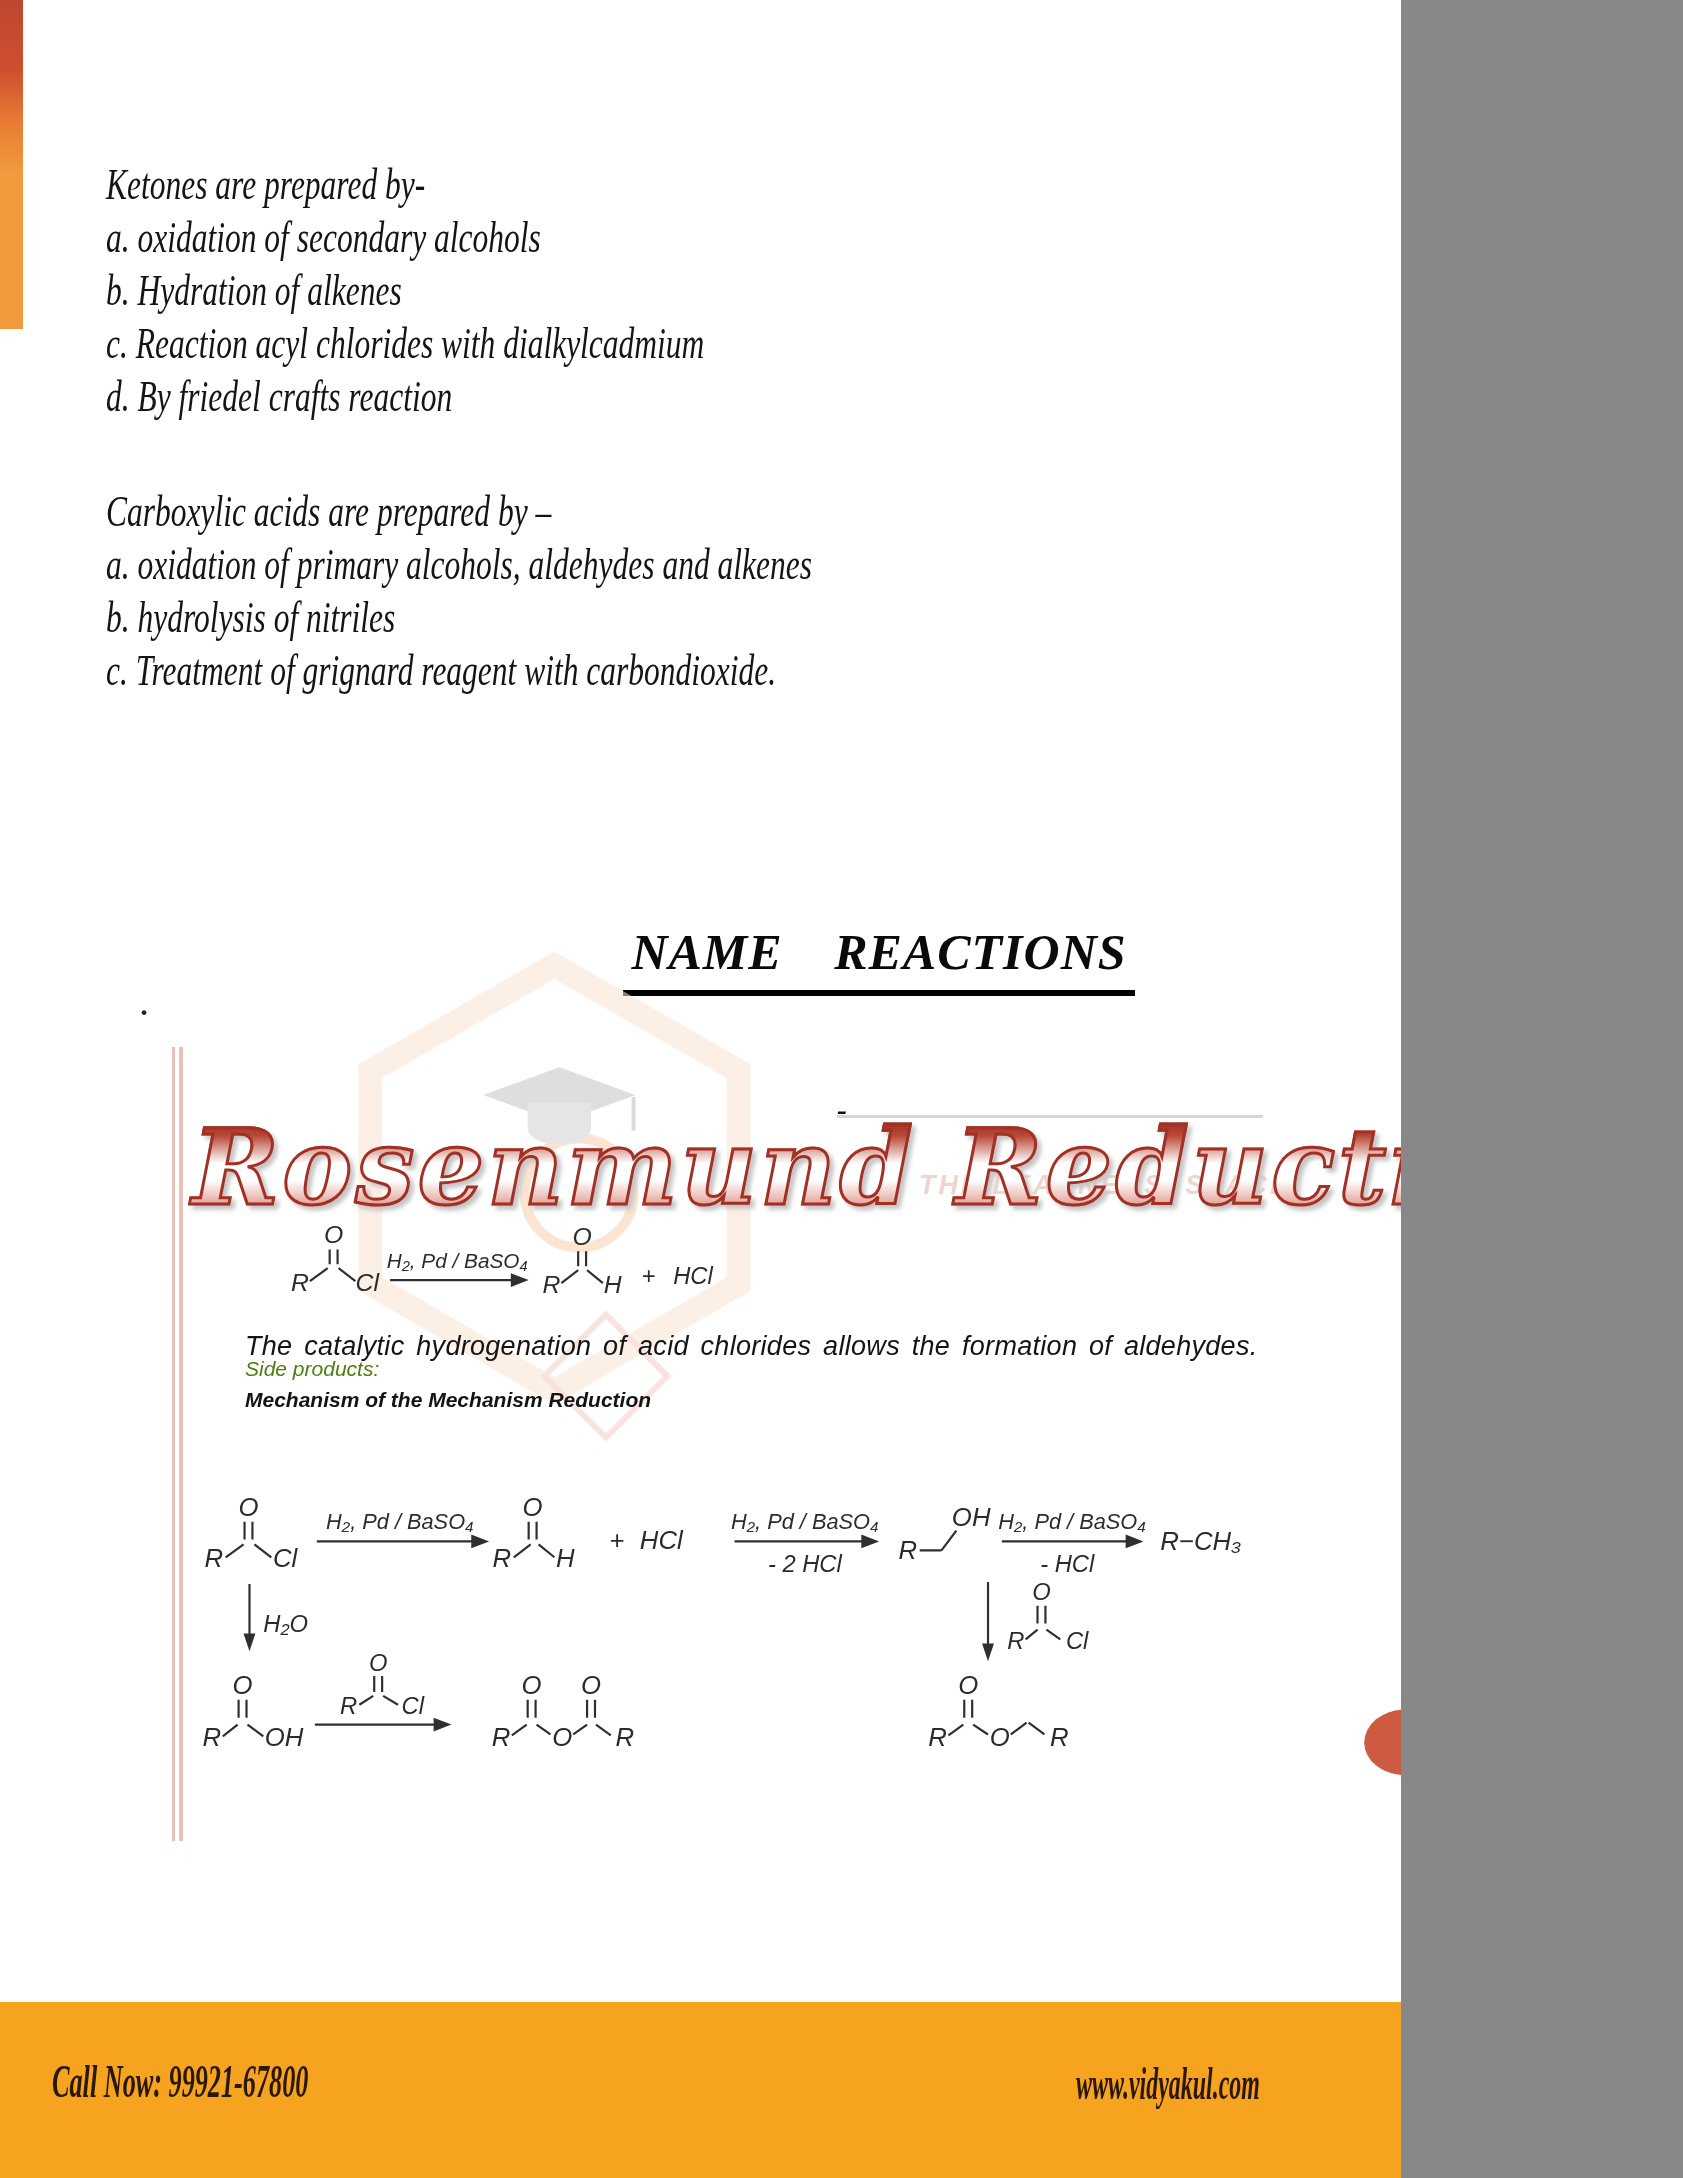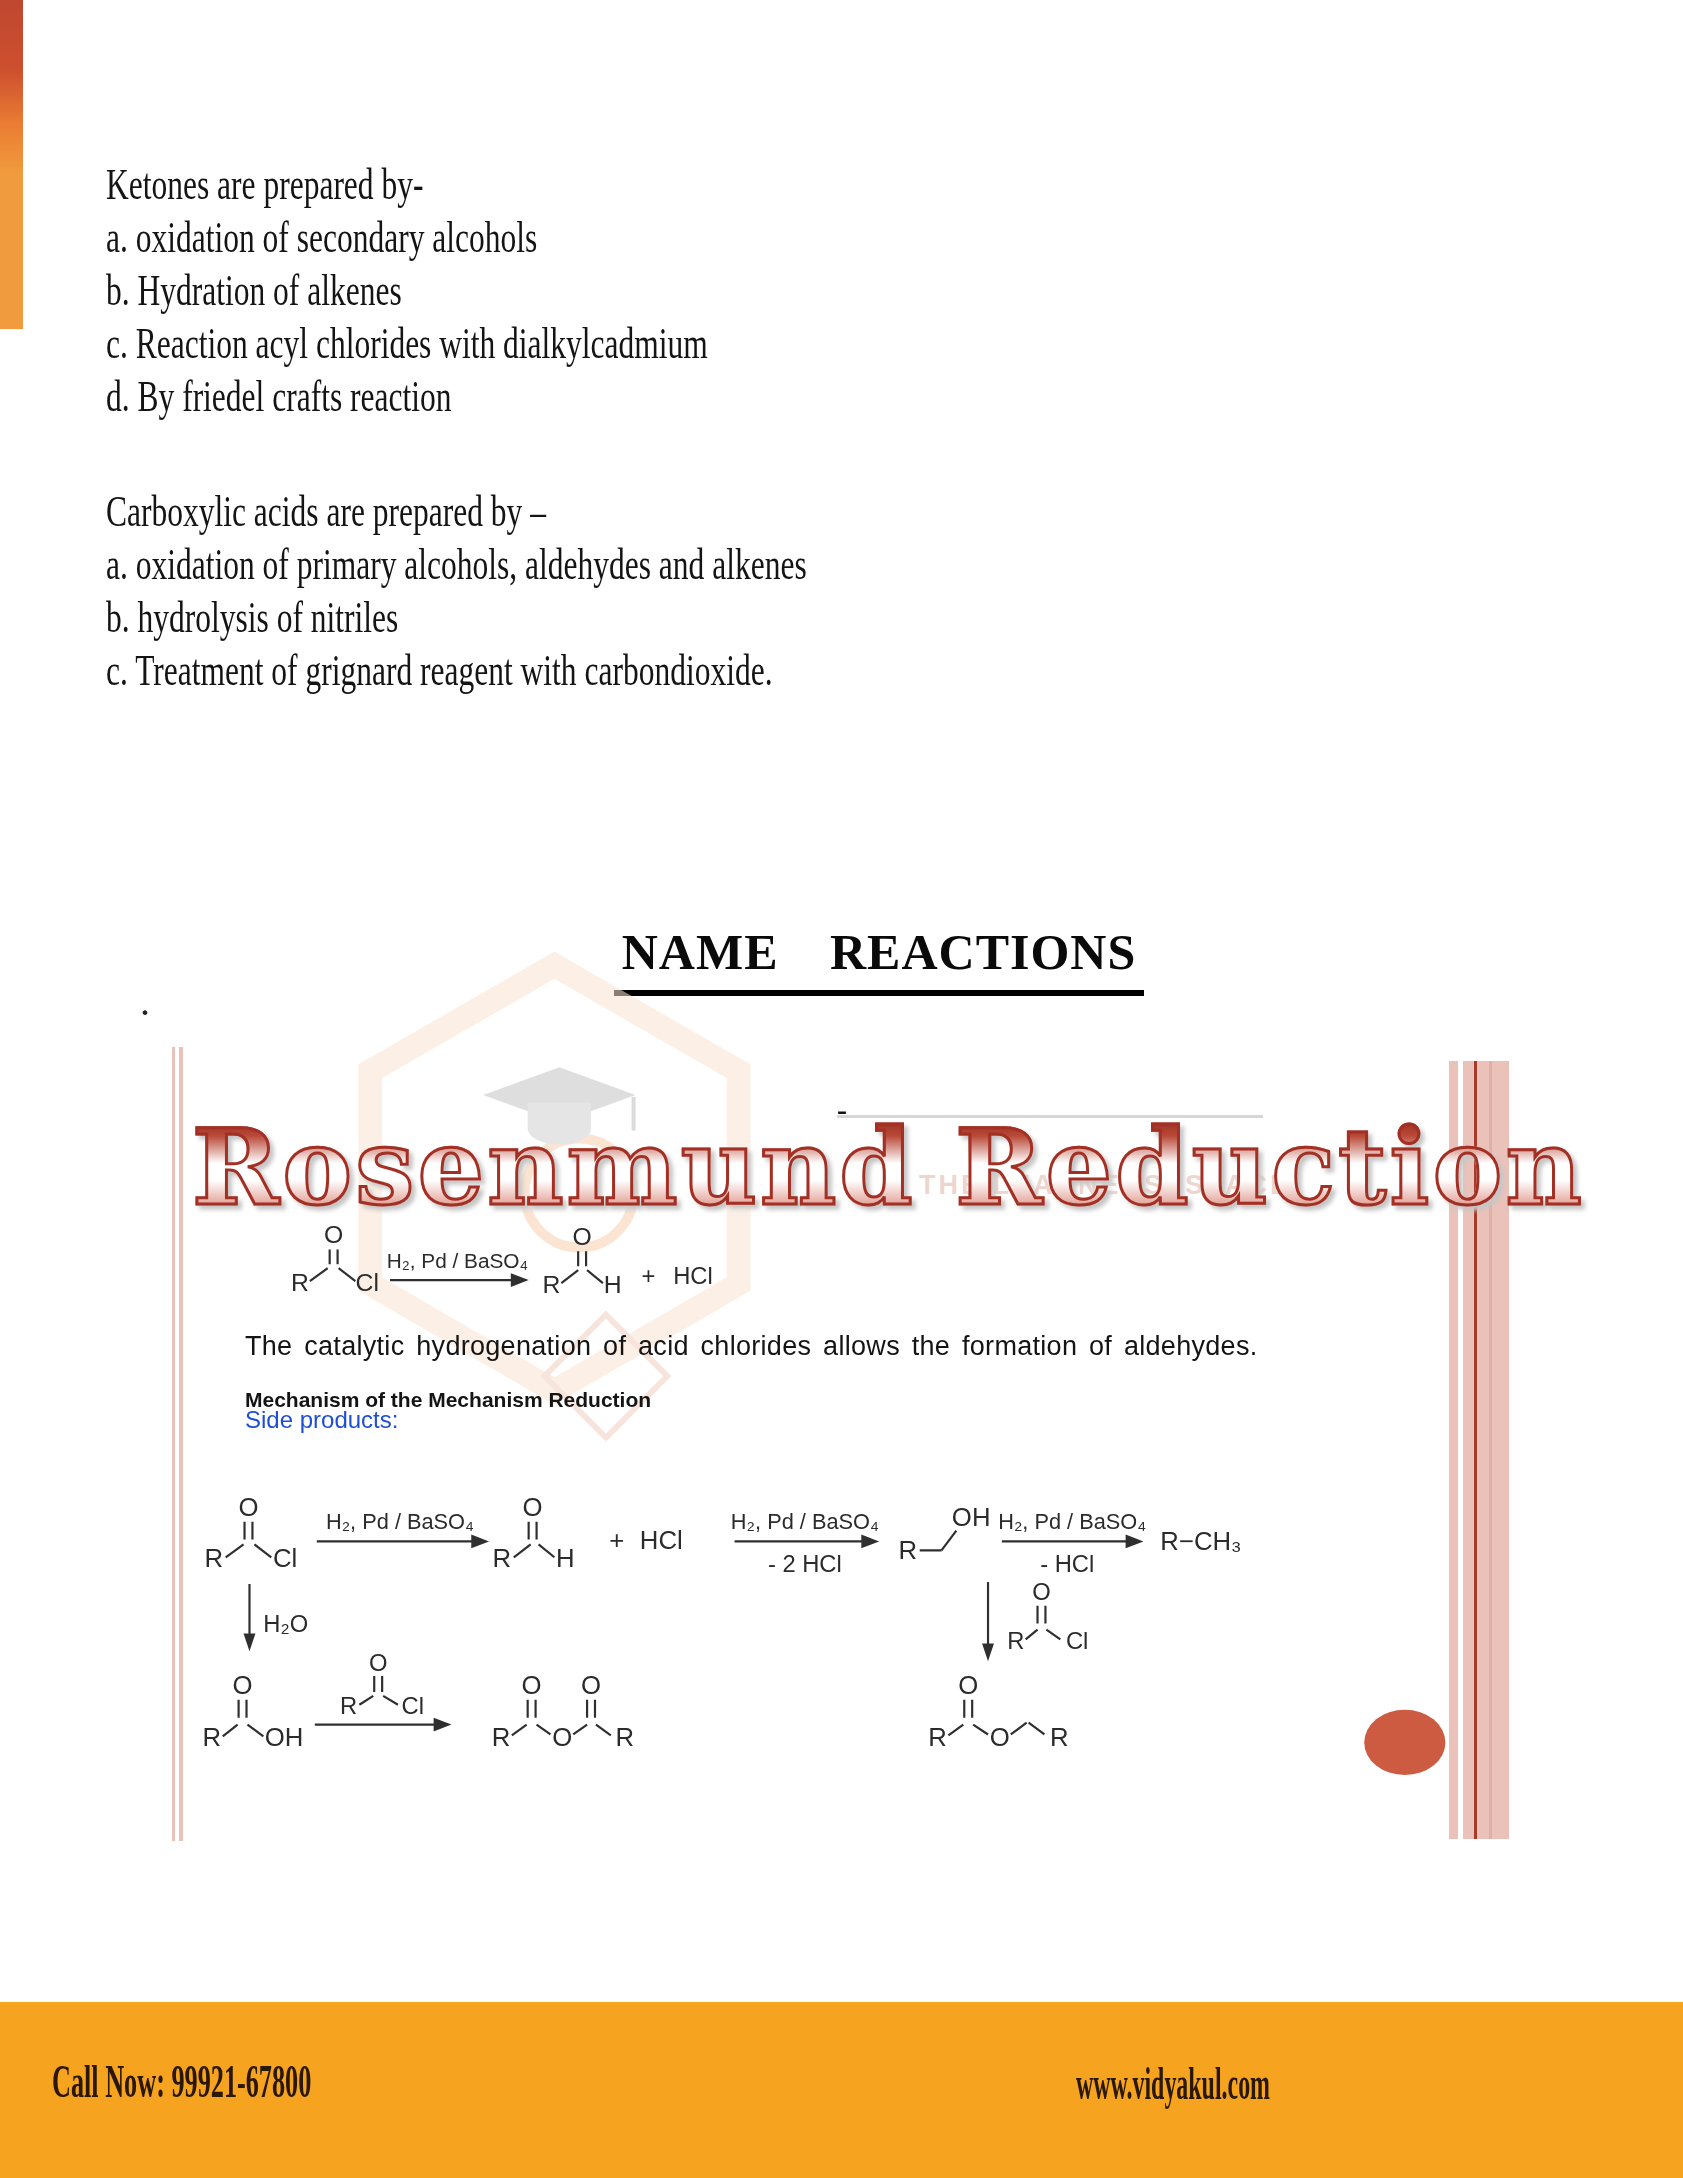--- a/index.html
+++ b/index.html
@@ -1,17 +1,17 @@
 <!DOCTYPE html>
 <html><head>
 <meta charset="utf-8">
 <style>
   html,body{margin:0;padding:0;background:#888;}
-  .page{position:relative;width:1683px;height:2178px;background:#ffffff;overflow:hidden;
-        font-family:"Liberation Serif",serif;color:#1a1a1a;}
+  .page{position:relative;width:1401px;height:2178px;background:#ffffff;overflow:hidden;
+        font-family:"Liberation Serif",serif;color:#1a1a1a;font-style:italic;}
   .abs{position:absolute;}
 
   
   .corner-stripe{left:0;top:0;width:23px;height:329px;
     background:linear-gradient(to bottom,#c04730 0px,#cc4f2e 69px,#ea7c33 124px,#f09b3d 173px,#f09b3d 329px);}
 
   
   .intro{left:106px;font-size:45px;line-height:53px;color:#141414;
          transform:scaleX(0.70);transform-origin:left top;white-space:nowrap;}
   .intro div{height:53px;}
@@ -42,21 +42,21 @@
   @supports (-webkit-background-clip: text){
     .fig-title{background:linear-gradient(180deg,#8e2418 0%,#b94a39 20%,#ffffff 46%,#ffffff 62%,#e0998d 88%,#cf7060 100%);
                -webkit-background-clip:text;-webkit-text-fill-color:transparent;}
   }
   .stray-dash{left:837px;top:1093px;font-size:30px;font-weight:bold;color:#111;}
 
   .fig-caption{left:245px;top:1331px;font-family:"Liberation Sans",sans-serif;font-size:27px;
                letter-spacing:0.3px;word-spacing:4px;color:#141414;white-space:nowrap;}
   .mech-heading{left:245px;top:1388px;font-family:"Liberation Sans",sans-serif;font-size:21px;
                 font-weight:bold;color:#141414;}
-  .side-products{left:245px;top:1406px;font-family:"Liberation Sans",sans-serif;font-size:24px;color:#1d4ed8;}
+  .side-products{left:245px;top:1357px;font-family:"Liberation Sans",sans-serif;font-size:21px;color:#4d7c0f;}
 
   .chem-svg{left:0;top:0;width:1683px;height:2178px;pointer-events:none;}
   .chem-svg text{font-family:"Liberation Sans",sans-serif;fill:#2b2b2b;}
   .bond{stroke:#2f2f2f;stroke-width:2.2;fill:none;}
   .ah{fill:#2f2f2f;stroke:none;}
 
   
   .footer-bar{left:0;top:2002px;width:1683px;height:176px;background:#f6a41f;}
   .footer-call{left:52px;top:2055px;font-size:46px;font-weight:bold;color:#2b1804;
                transform:scaleX(0.57);transform-origin:left top;white-space:nowrap;}

